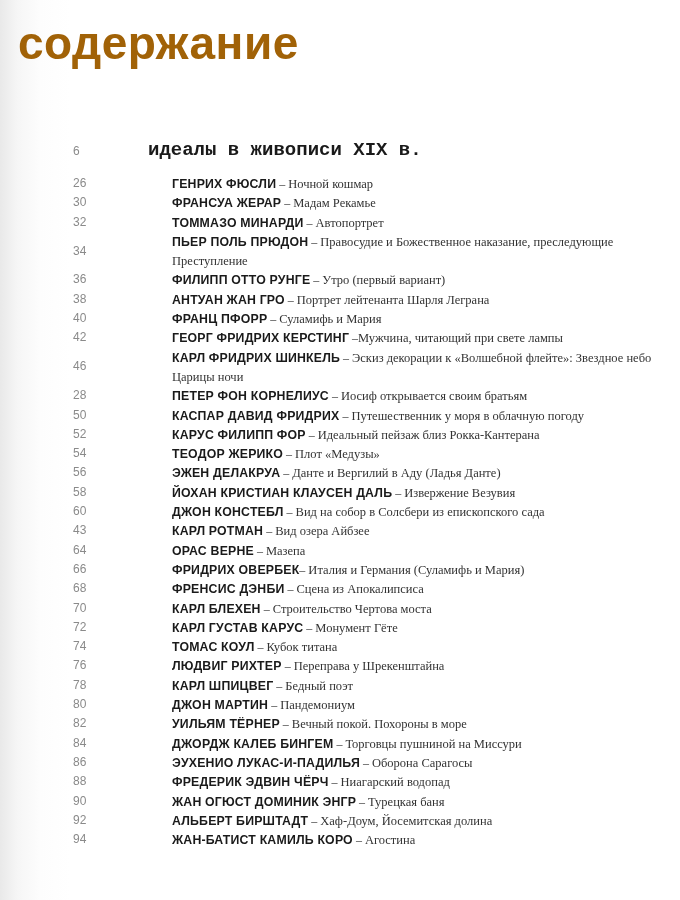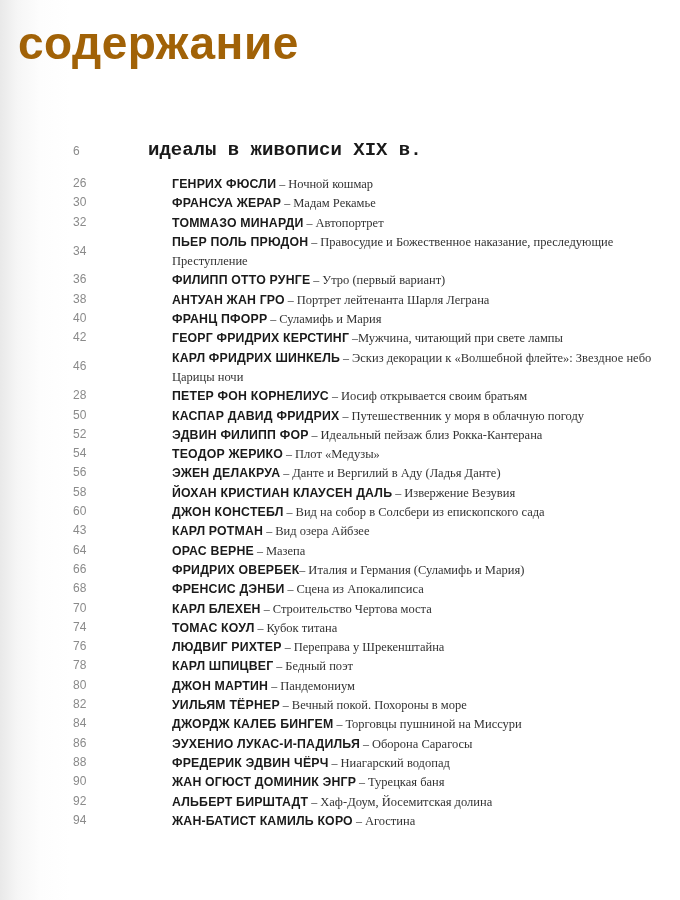--- a/index.html
+++ b/index.html
@@ -101,21 +101,21 @@
     <li>
     <span class="num">28</span>
     <span class="text"><span class="artist">ПЕТЕР ФОН КОРНЕЛИУС</span><span class="sep"> – </span><span class="work">Иосиф открывается своим братьям</span></span>
   </li>
     <li>
     <span class="num">50</span>
     <span class="text"><span class="artist">КАСПАР ДАВИД ФРИДРИХ</span><span class="sep"> – </span><span class="work">Путешественник у моря в облачную погоду</span></span>
   </li>
     <li>
     <span class="num">52</span>
-    <span class="text"><span class="artist">ЭДВИН ФИЛИПП ФОР</span><span class="sep"> – </span><span class="work">Идеальный пейзаж близ Рокка-Кантерана</span></span>
+    <span class="text"><span class="artist">КАРУС ФИЛИПП ФОР</span><span class="sep"> – </span><span class="work">Идеальный пейзаж близ Рокка-Кантерана</span></span>
   </li>
     <li>
     <span class="num">54</span>
     <span class="text"><span class="artist">ТЕОДОР ЖЕРИКО</span><span class="sep"> – </span><span class="work">Плот «Медузы»</span></span>
   </li>
     <li>
     <span class="num">56</span>
     <span class="text"><span class="artist">ЭЖЕН ДЕЛАКРУА</span><span class="sep"> – </span><span class="work">Данте и Вергилий в Аду (Ладья Данте)</span></span>
   </li>
     <li>
@@ -138,20 +138,24 @@
     <span class="num">66</span>
     <span class="text"><span class="artist">ФРИДРИХ ОВЕРБЕК</span><span class="sep">– </span><span class="work">Италия и Германия (Суламифь и Мария)</span></span>
   </li>
     <li>
     <span class="num">68</span>
     <span class="text"><span class="artist">ФРЕНСИС ДЭНБИ</span><span class="sep"> – </span><span class="work">Сцена из Апокалипсиса</span></span>
   </li>
     <li>
     <span class="num">70</span>
     <span class="text"><span class="artist">КАРЛ БЛЕХЕН</span><span class="sep"> – </span><span class="work">Строительство Чертова моста</span></span>
+  </li>
+    <li>
+    <span class="num">72</span>
+    <span class="text"><span class="artist">КАРЛ ГУСТАВ КАРУС</span><span class="sep"> – </span><span class="work">Монумент Гёте</span></span>
   </li>
     <li>
     <span class="num">74</span>
     <span class="text"><span class="artist">ТОМАС КОУЛ</span><span class="sep"> – </span><span class="work">Кубок титана</span></span>
   </li>
     <li>
     <span class="num">76</span>
     <span class="text"><span class="artist">ЛЮДВИГ РИХТЕР</span><span class="sep"> – </span><span class="work">Переправа у Шрекенштайна</span></span>
   </li>
     <li>

